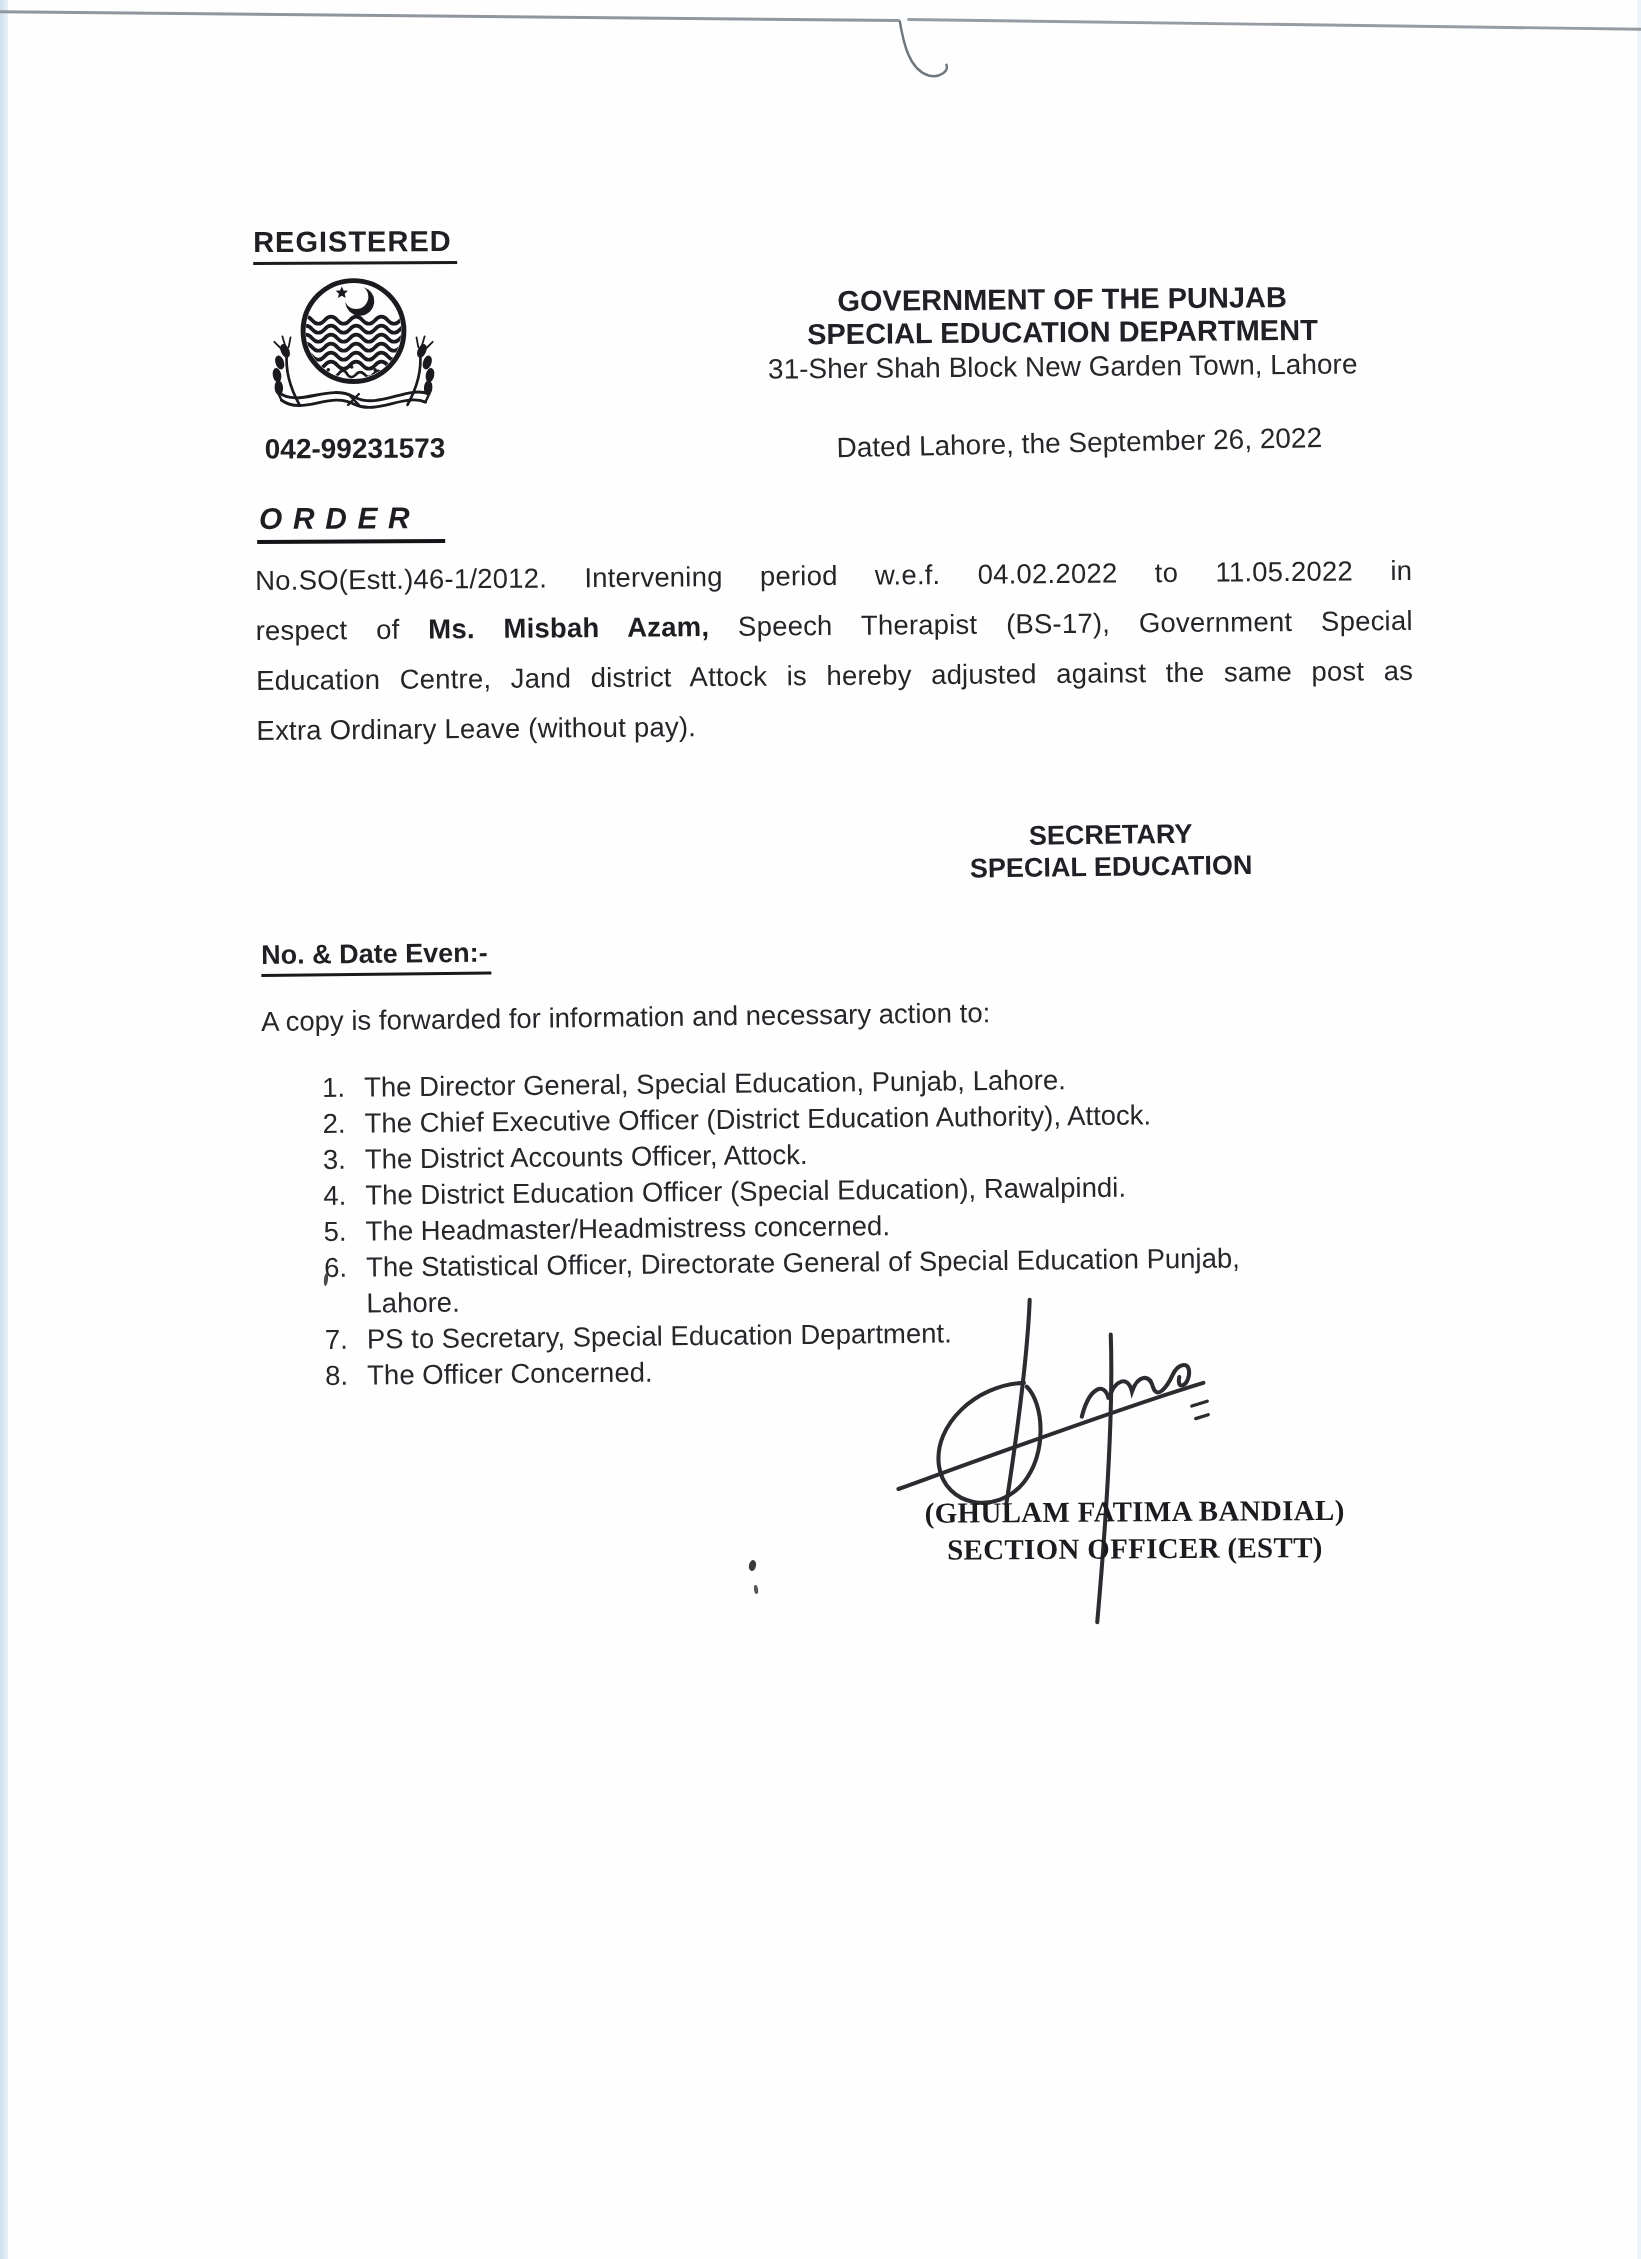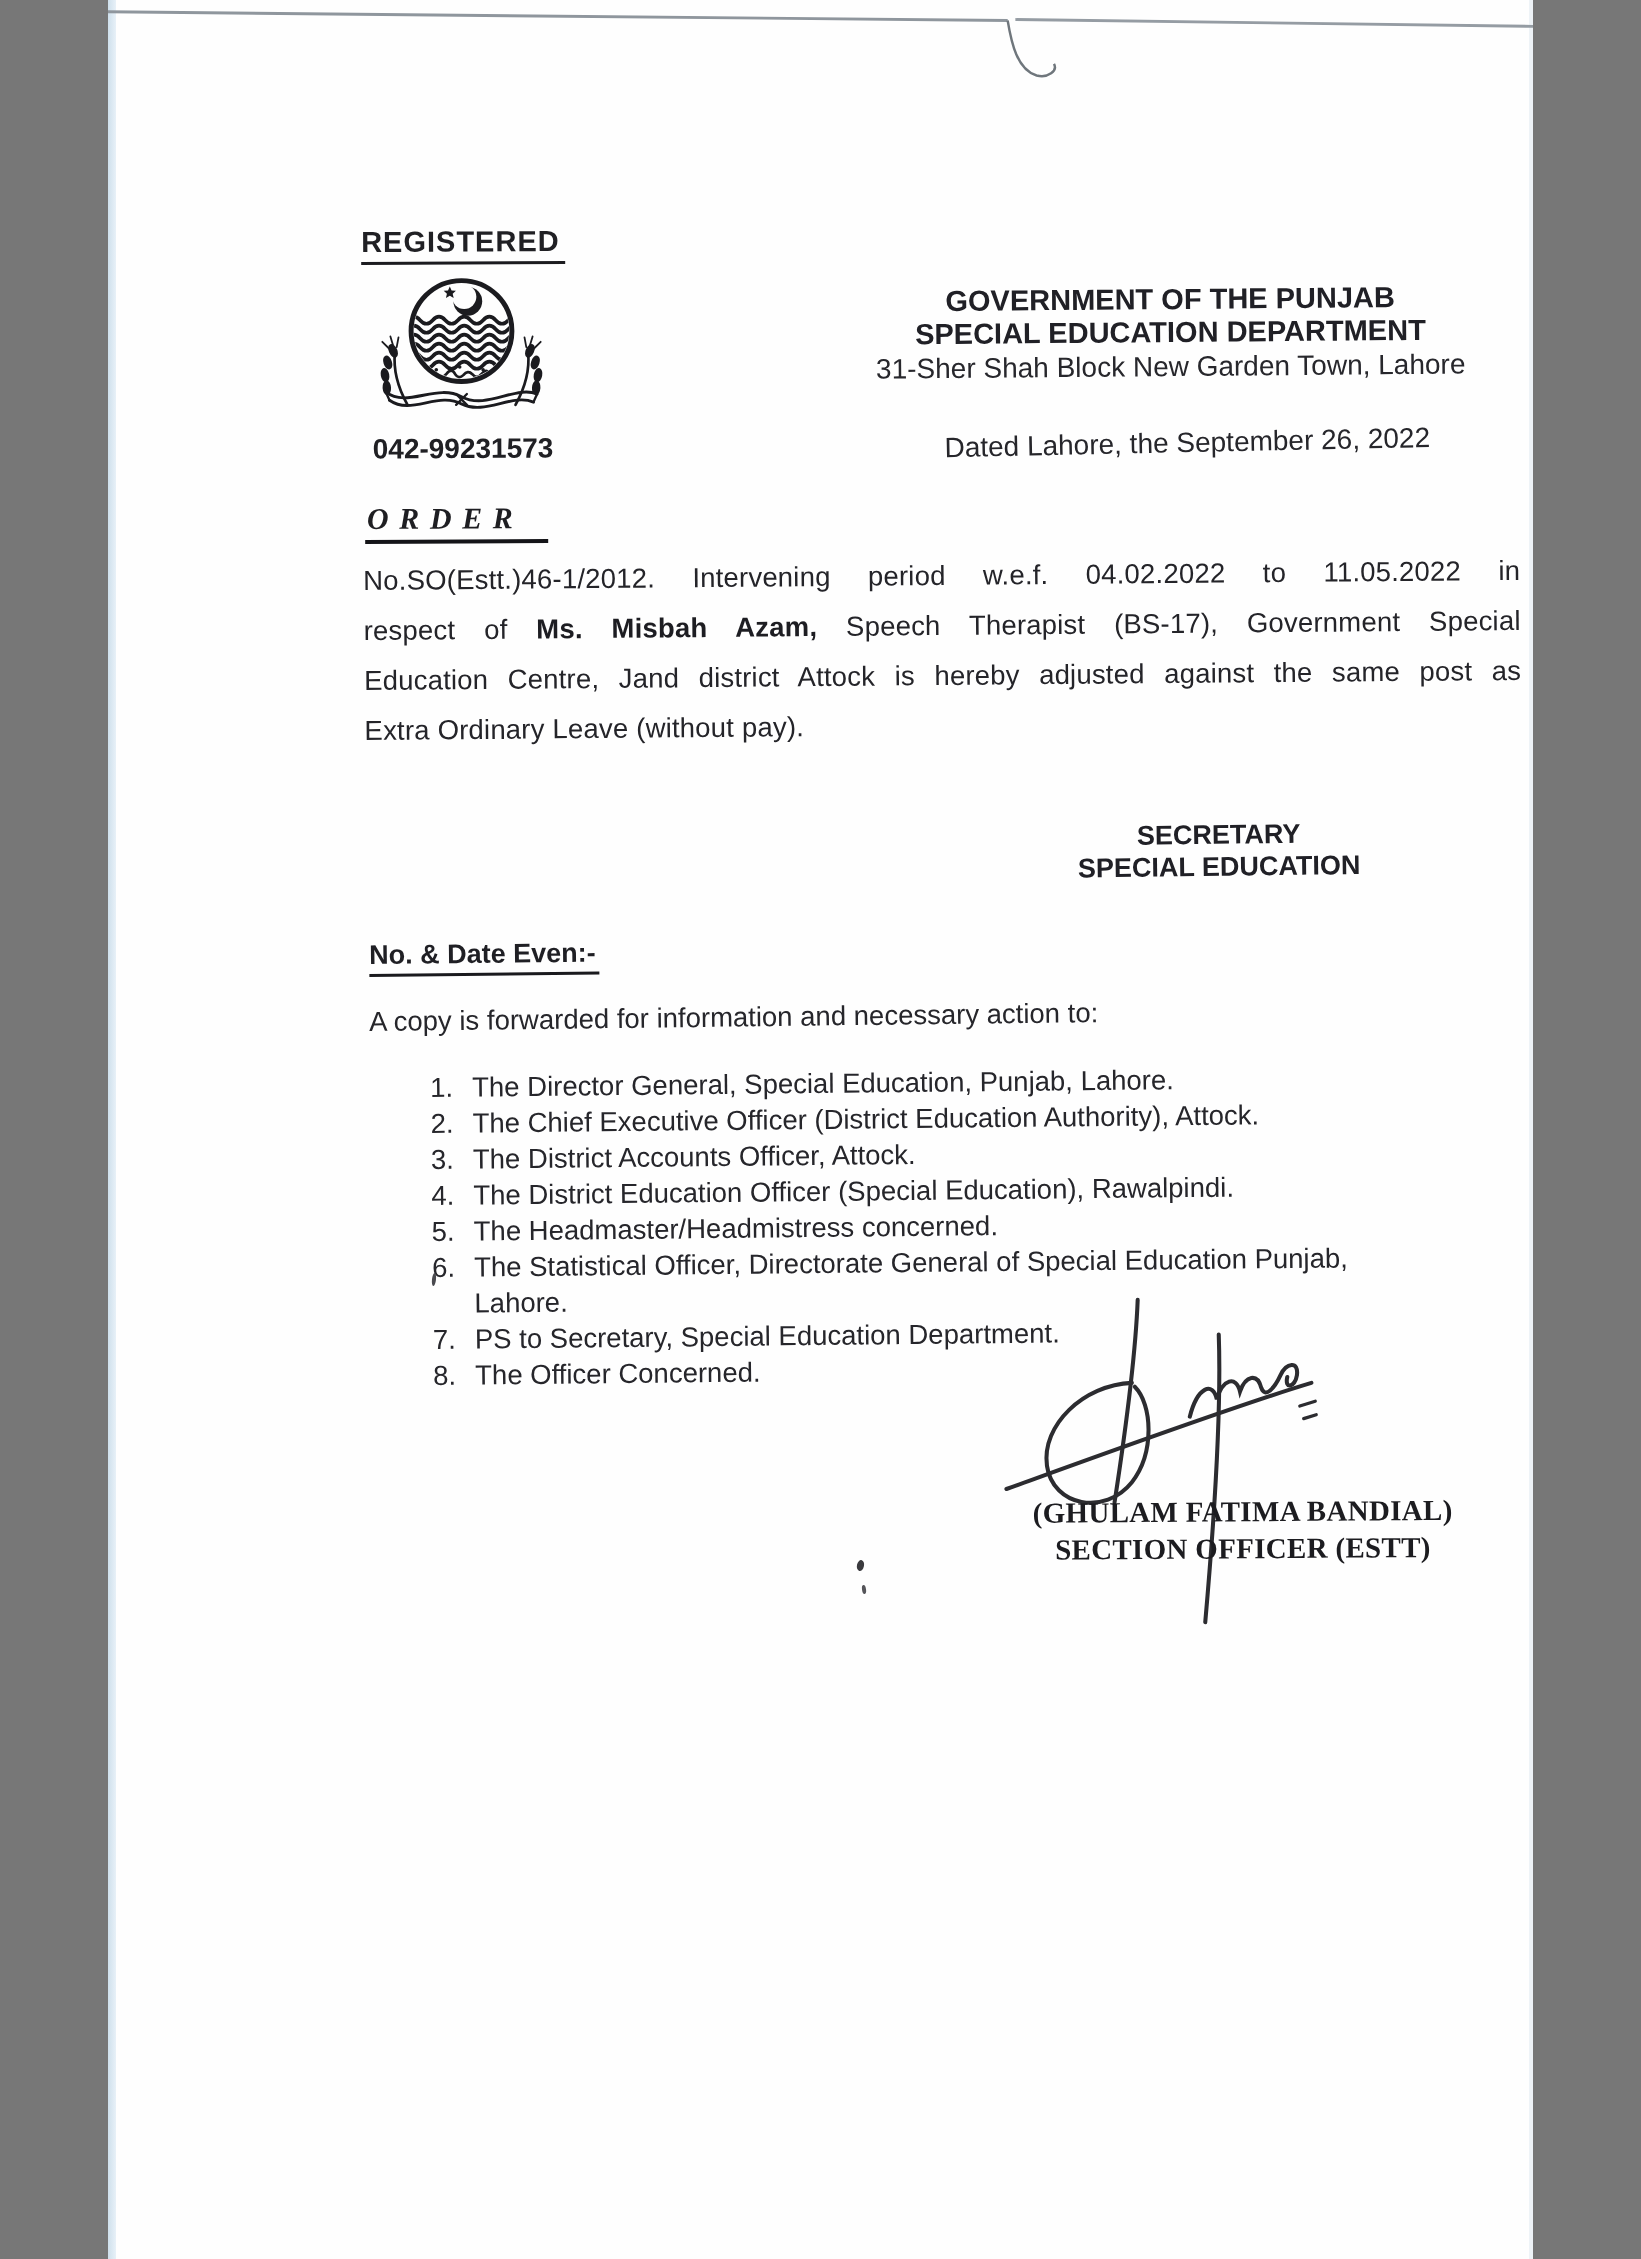--- a/index.html
+++ b/index.html
@@ -1,38 +1,38 @@
 <!DOCTYPE html>
 <html><head>
 <meta charset="utf-8">
 <style>
   html,body{margin:0;padding:0;background:#777;}
   .page{
-    position:relative;width:1425px;height:2259px;margin:0 auto;
+    position:relative;width:1641px;height:2259px;margin:0 auto;
     background:#fefefe;overflow:hidden;
     font-family:"Liberation Sans", sans-serif;color:#26262b;
   }
   .abs{position:absolute;}
   
   .edge-left{left:0;top:0;bottom:0;width:7.7px;background:linear-gradient(to right,#cfe0ec,#e8f1f8);}
   .edge-right{right:0;top:0;bottom:0;width:3.9px;background:#eef3f7;}
   .topline-svg{left:0;top:0;width:1641px;height:97px;}
   
   .registered{left:253px;top:226px;font-size:29px;font-weight:700;letter-spacing:1px;
     border-bottom:3.9px solid #1c1c20;padding:0 5.8px 2.9px 0;transform:rotate(-0.3deg);transform-origin:left top;color:#202024;}
   .emblem{left:259px;top:268px;width:189px;height:153px;}
   .phone{left:249px;top:433px;width:212px;text-align:center;font-size:28px;font-weight:700;color:#202024;transform:rotate(-0.3deg);}
   .hdr{left:724px;top:286px;width:676px;text-align:center;transform:rotate(-0.5deg);transform-origin:left top;}
   .hdr .b{font-size:29px;font-weight:700;line-height:33px;color:#202026;}
   .hdr .addr{font-size:28px;line-height:35px;color:#27272c;}
   .dateline{left:799px;top:433px;width:560px;text-align:center;font-size:28px;color:#26262b;
     transform:rotate(-1.2deg);transform-origin:left top;}
   .order-h{left:257px;top:502px;font-size:30px;font-weight:700;font-style:italic;letter-spacing:10.6px;
     color:#1e1e22;border-bottom:4.3px solid #141418;padding:0 25px 3.9px 1.9px;
-    transform:rotate(-0.3deg);transform-origin:left top;font-family:Liberation Serif, serif;}
+    transform:rotate(-0.3deg);transform-origin:left top;}
   .para{left:255px;top:556px;width:1157px;font-size:27.5px;line-height:50px;color:#242429;
     transform:rotate(-0.5deg);transform-origin:left top;letter-spacing:0.2px;}
   .pline{white-space:normal;}
   .just{text-align:justify;text-align-last:justify;}
   .para .bold,.b700{font-weight:700;color:#1d1d22;}
   .secretary{left:922px;top:821px;width:377px;text-align:center;font-size:27px;font-weight:700;
     line-height:32px;color:#202026;transform:rotate(-0.7deg);transform-origin:left top;}
   .dist-h{left:261px;top:940px;font-size:27px;font-weight:700;color:#1f1f24;
     border-bottom:3.4px solid #1a1a1e;padding:0 3.9px 2.9px 0;transform:rotate(-0.6deg);transform-origin:left top;}
   .intro{left:261px;top:1006px;font-size:27.5px;color:#26262b;transform:rotot;-0.7deg;transform:rotate(-0.7deg);transform-origin:left top;}

